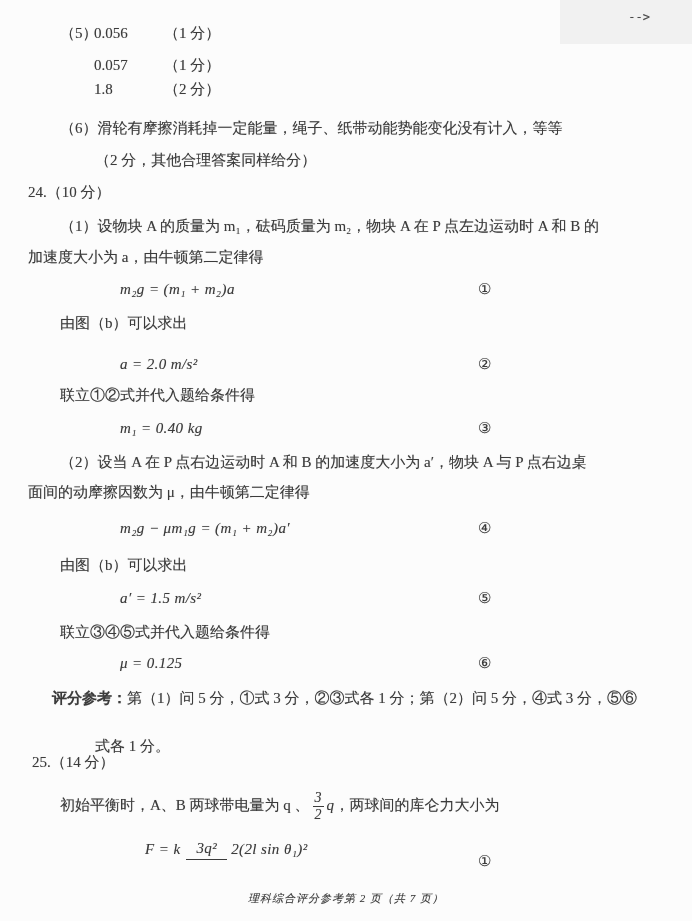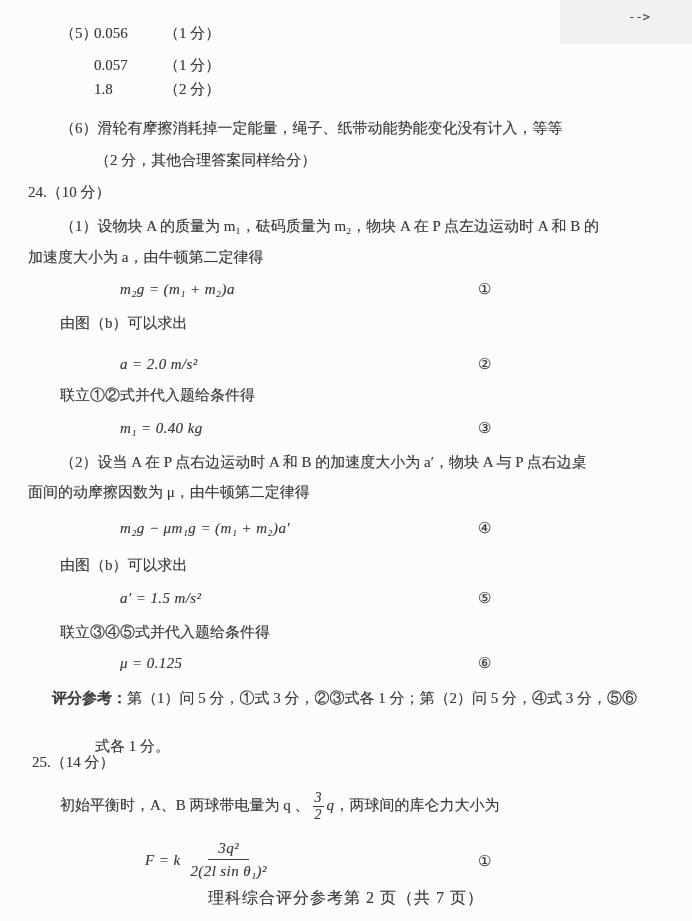--- a/index.html
+++ b/index.html
@@ -64,35 +64,35 @@
     margin: 0 3px;
   }
   .frac .fnum { padding: 0 2px; border-bottom: 1.2px solid #3b3b3b; }
   .frac .fden { padding: 0 2px; }
   .eq-row {
     display: inline-flex;
     align-items: center;
   }
   .bigfrac {
     display: inline-flex;
-    flex-direction: column;
-    align-items: center;
+    align-items: flex-start;
     margin-left: 6px;
     line-height: 20px;
   }
   .bigfrac .fnum { padding: 0 10px 1px 10px; border-bottom: 1.2px solid #3b3b3b; }
   .bigfrac .fden { padding: 1px 4px 0 4px; }
   .footer {
     position: absolute;
     top: 887px;
     left: 0;
     width: 100%;
     text-align: center;
-    font-size: 16px;
+    font-size: 11px;
     letter-spacing: 1px;
+    font-style: italic;
   }
 </style>
 </head>
 <body>
 
 <div class="page">
 
   <div class="corner-patch"></div>
   <div class="corner-marker">--&gt;</div>
 

